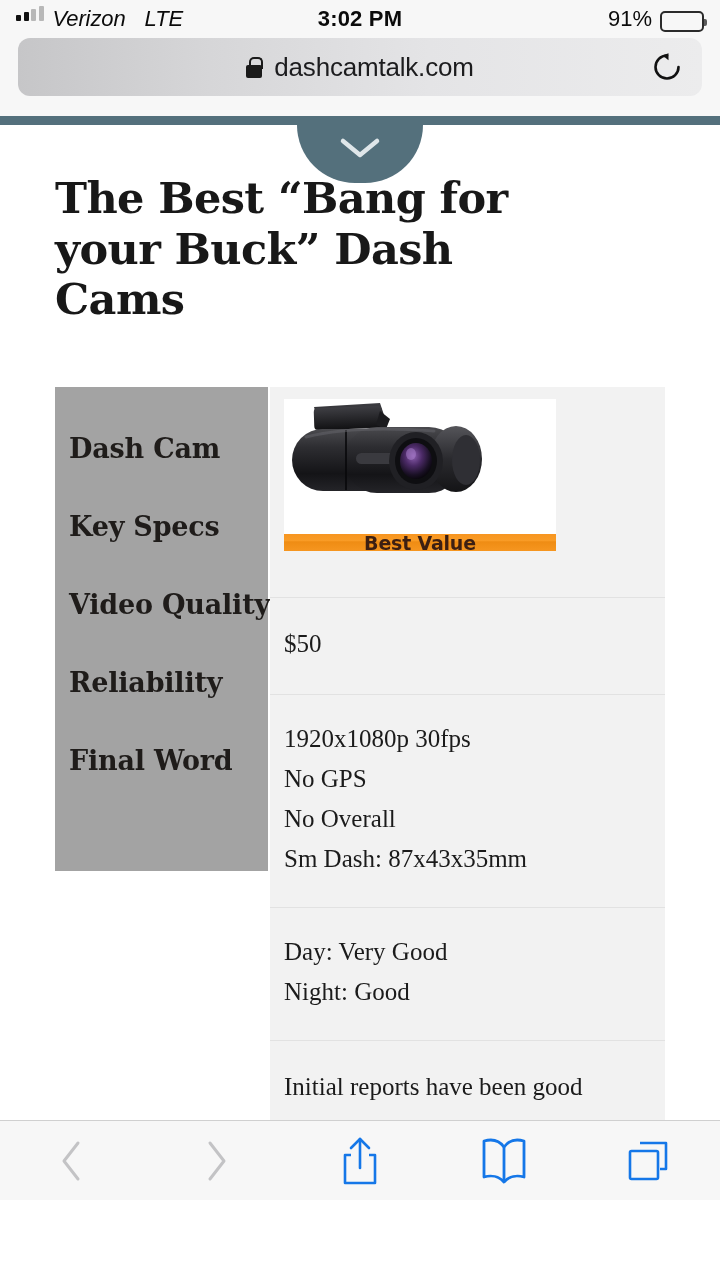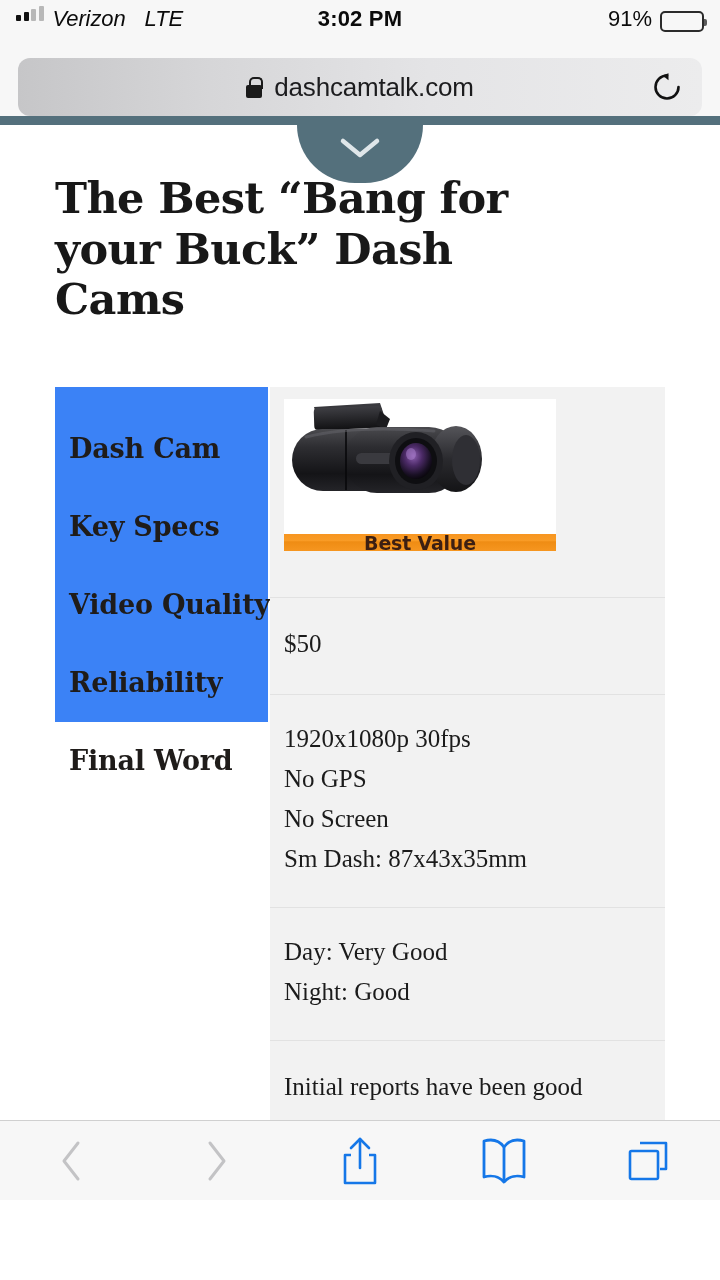--- a/index.html
+++ b/index.html
@@ -101,21 +101,21 @@
     height: 100%;
     background: #0b0b0b;
     border-radius: 2px;
   }
 
   
   .url-bar-wrap {
     height: 78px;
     background: #f7f7f7;
     display: flex;
-    align-items: flex-end;
+    align-items: flex-start;
     padding: 0 18px;
   }
   .url-bar {
     flex: 1;
     height: 58px;
     border-radius: 12px;
     background: linear-gradient(to right, #c6c6c8 0%, #d6d6d8 28%, #e4e4e6 60%, #ececed 100%);
     display: flex;
     align-items: center;
     justify-content: center;
@@ -213,23 +213,23 @@
   .table-block {
     position: relative;
     margin-top: 62px;
     height: 745px;
   }
   .label-col {
     position: absolute;
     left: 0;
     top: 0;
     width: 213px;
-    background: #3b82f6;
+    background: #a3a3a3;
     padding: 22px 0 0 14px;
-    height: 335px;
+    height: 484px;
   }
   .label-col .lbl {
     font-family: "DejaVu Serif", serif;
     font-weight: bold;
     font-size: 27px;
     color: #1f1c1a;
     height: 78px;
     display: flex;
     align-items: center;
     letter-spacing: -0.2px;
@@ -434,21 +434,21 @@
           </div>
         </div>
 
         <div class="vcell price-cell">
           <span class="line">$50</span>
         </div>
 
         <div class="vcell specs-cell">
           <span class="line">1920x1080p 30fps</span>
           <span class="line">No GPS</span>
-          <span class="line">No Screen</span>
+          <span class="line">No Overall</span>
           <span class="line">Sm Dash: 87x43x35mm</span>
         </div>
 
         <div class="vcell quality-cell">
           <span class="line">Day: Very Good</span>
           <span class="line">Night: Good</span>
         </div>
 
         <div class="vcell rel-cell">
           <span class="line">Initial reports have been good</span>

